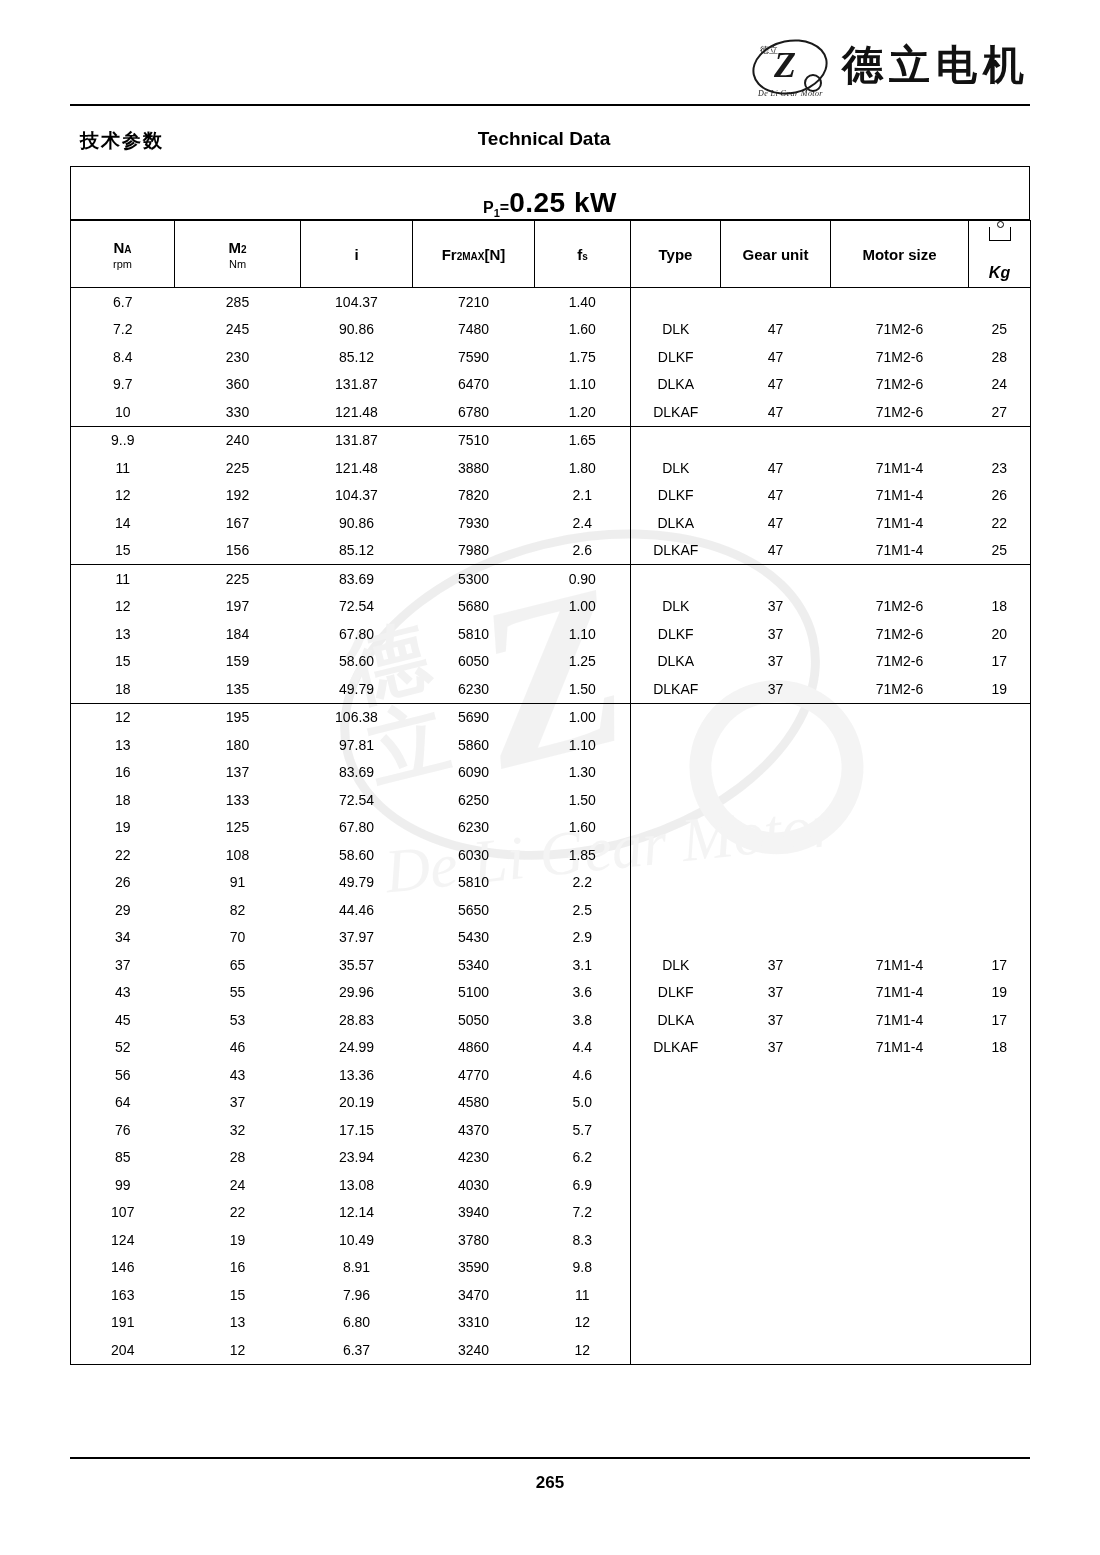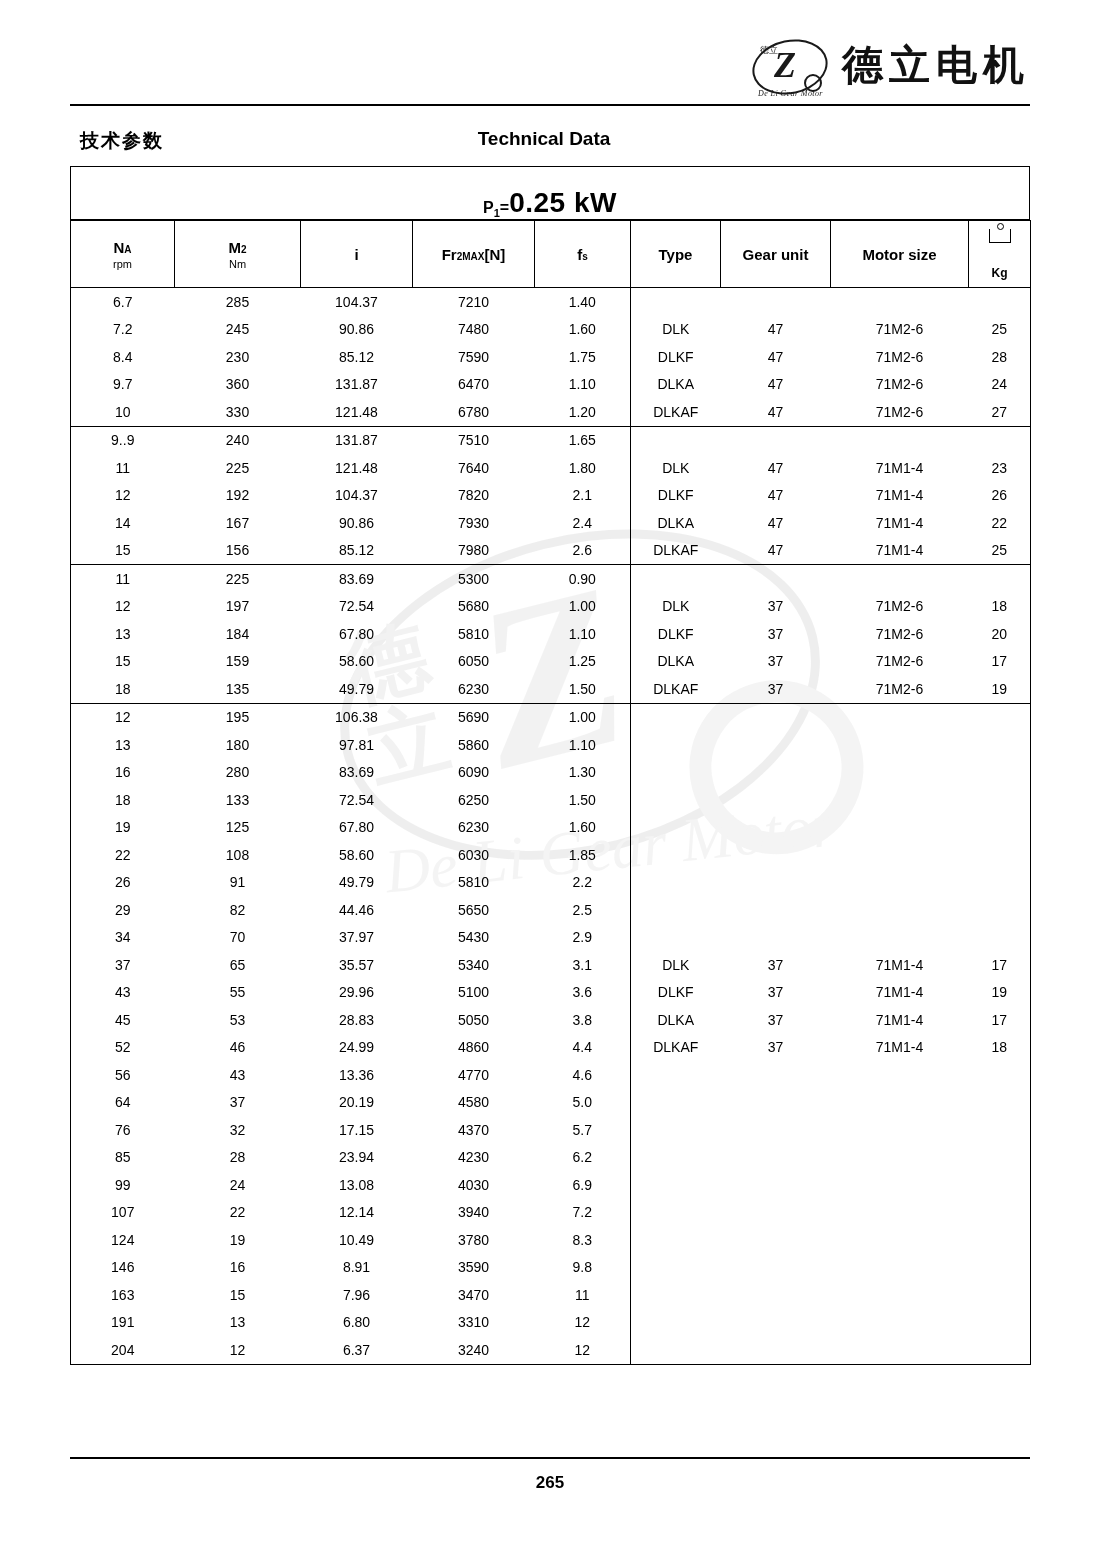--- a/index.html
+++ b/index.html
@@ -166,21 +166,21 @@
   }
   .kg-icon:before {
     content: "";
     position: absolute;
     left: 7px; top: -6px;
     width: 5px; height: 5px;
     border: 1.3px solid #000;
     border-radius: 50%;
   }
   .kg-wrap { line-height: 1; }
-  .kg-text { display:block; font-size: 12px; font-weight: bold; margin-top: 21px; }
+  .kg-text { display:block; font-size: 16px; font-weight: bold; margin-top: 21px; font-style: italic; }
 
   td {
     font-size: 14px;
     text-align: center;
     padding: 0;
     height: 27.5px;
     vertical-align: middle;
   }
   td.sep-left { border-left: 1.2px solid #000; }
   .group-div td { border-top: 1.2px solid #000; }
@@ -410,21 +410,21 @@
             <td>1.65</td>
             <td class="sep-left"></td>
             <td></td>
             <td></td>
             <td style="border-right: 1.2px solid rgb(0, 0, 0);"></td>
           </tr>
           <tr>
             <td class="blk-left">11</td>
             <td>225</td>
             <td>121.48</td>
-            <td>7640</td>
+            <td>3880</td>
             <td>1.80</td>
             <td class="sep-left">DLK</td>
             <td>47</td>
             <td>71M1-4</td>
             <td style="border-right: 1.2px solid rgb(0, 0, 0);">23</td>
           </tr>
           <tr>
             <td class="blk-left">12</td>
             <td>192</td>
             <td>104.37</td>
@@ -529,21 +529,21 @@
             <td>97.81</td>
             <td>5860</td>
             <td>1.10</td>
             <td class="sep-left"></td>
             <td></td>
             <td></td>
             <td style="border-right: 1.2px solid rgb(0, 0, 0);"></td>
           </tr>
           <tr>
             <td class="blk-left">16</td>
-            <td>280</td>
+            <td>137</td>
             <td>83.69</td>
             <td>6090</td>
             <td>1.30</td>
             <td class="sep-left"></td>
             <td></td>
             <td></td>
             <td style="border-right: 1.2px solid rgb(0, 0, 0);"></td>
           </tr>
           <tr>
             <td class="blk-left">18</td>

